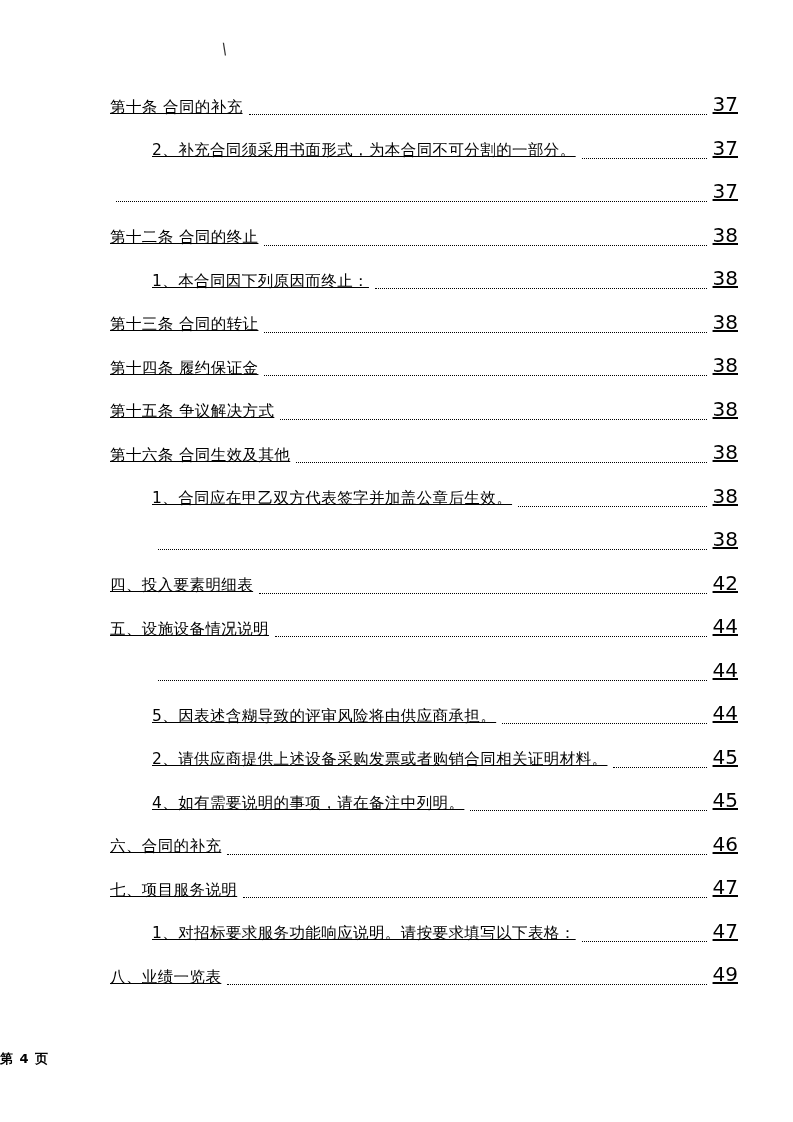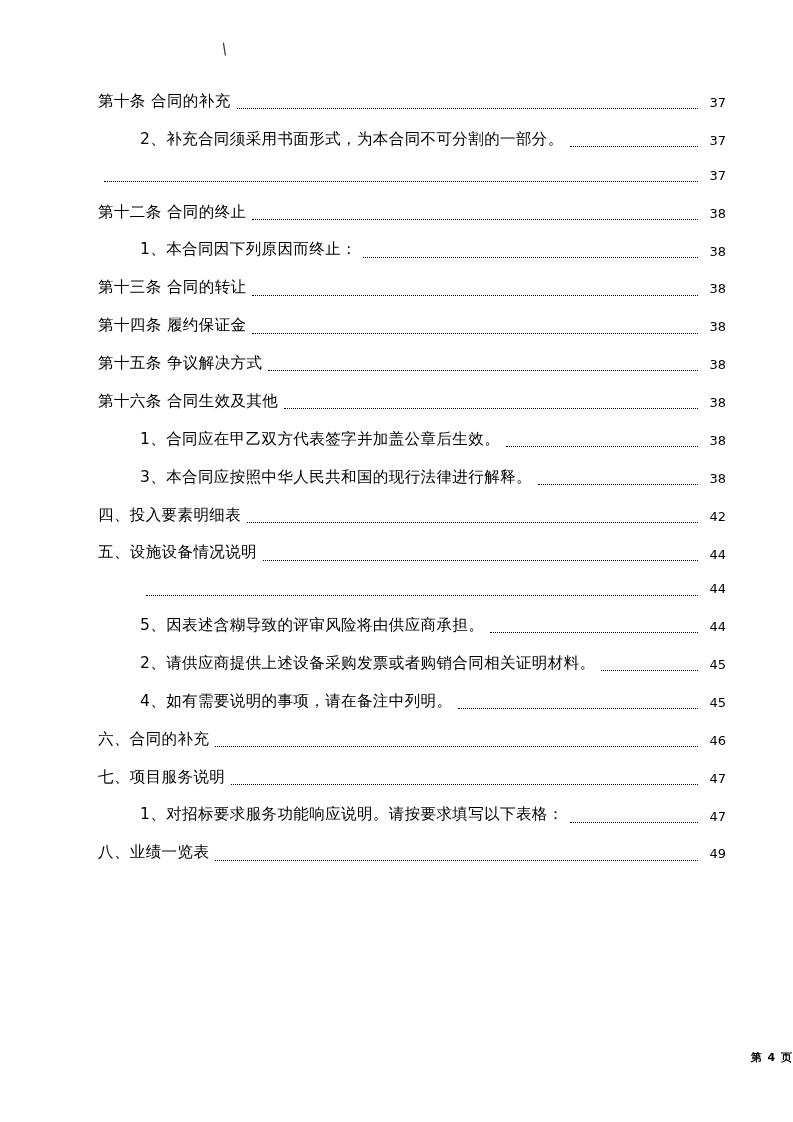--- a/index.html
+++ b/index.html
@@ -23,23 +23,24 @@
     position: absolute;
     left: 222px;
     top: 40px;
     font-size: 15px;
     color: #333;
     transform: rotate(8deg);
     user-select: none;
   }
   .toc {
     position: absolute;
-    left: 98px;
+    left: 110px;
     top: 92px;
     width: 628px;
+    text-decoration: underline;
   }
   .toc-entry {
     display: flex;
     align-items: flex-end;
     font-size: 15.5px;
     line-height: 1.25;
     margin-bottom: 18.5px;
     white-space: nowrap;
   }
   .toc-entry.sub {
@@ -49,31 +50,31 @@
     letter-spacing: 0.4px;
   }
   .toc-dots {
     flex: 1 1 auto;
     overflow: hidden;
     margin: 0 6px 2px 6px;
     border-bottom: 1.5px dotted #000;
     height: 10px;
   }
   .toc-page {
-    font-size: 13px;
+    font-size: 20px;
     min-width: 22px;
     text-align: right;
   }
   .footer {
     position: absolute;
     left: 0;
     right: 0;
     top: 1050px;
-    text-align: right;
-    font-size: 11px;
+    text-align: left;
+    font-size: 13px;
     letter-spacing: 1px;
   }
   .footer b { font-weight: bold; }
 </style>
 </head>
 <body>
 
 <div class="page">
 
   <div class="stray-mark">\</div>
@@ -122,21 +123,20 @@
         <span class="toc-title">第十六条   合同生效及其他</span>
         <span class="toc-dots"></span>
         <span class="toc-page">38</span>
       </div>
       <div class="toc-entry sub">
         <span class="toc-title">1、合同应在甲乙双方代表签字并加盖公章后生效。</span>
         <span class="toc-dots"></span>
         <span class="toc-page">38</span>
       </div>
       <div class="toc-entry sub">
-        <span class="toc-title">3、本合同应按照中华人民共和国的现行法律进行解释。</span>
         <span class="toc-dots"></span>
         <span class="toc-page">38</span>
       </div>
       <div class="toc-entry">
         <span class="toc-title">四、投入要素明细表</span>
         <span class="toc-dots"></span>
         <span class="toc-page">42</span>
       </div>
       <div class="toc-entry">
         <span class="toc-title">五、设施设备情况说明</span>

